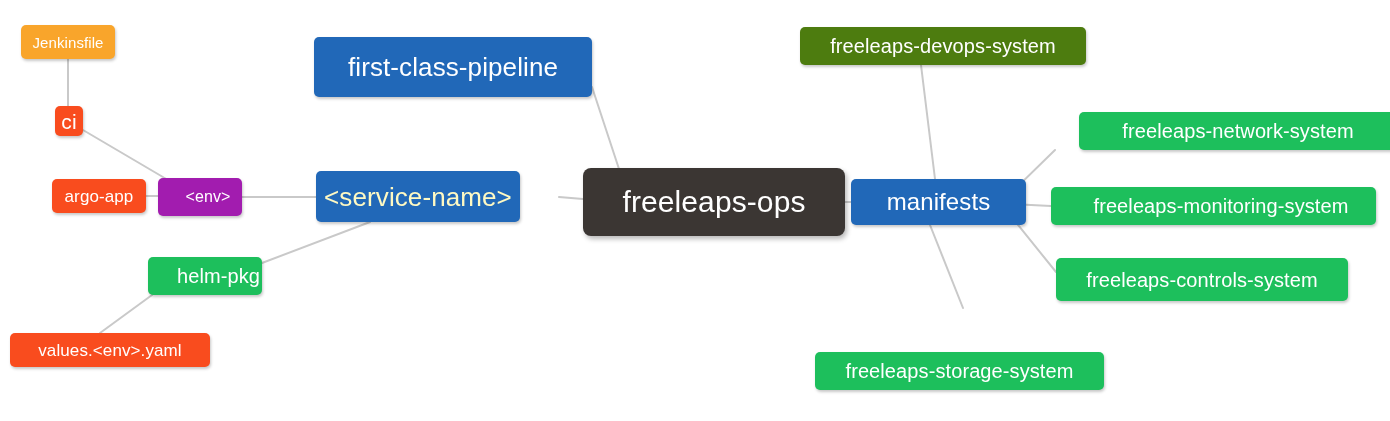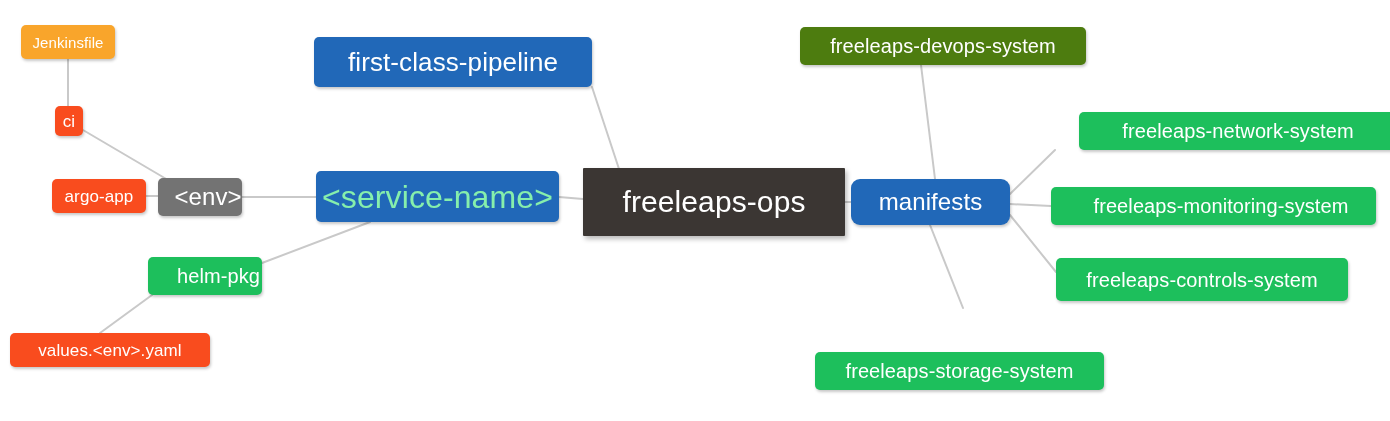--- a/index.html
+++ b/index.html
@@ -32,21 +32,21 @@
     align-items: center;
     justify-content: center;
     color: #ffffff;
     white-space: nowrap;
     border-radius: 5px;
     box-shadow: 1px 2px 3px rgba(0,0,0,0.22);
     letter-spacing: 0.1px;
     line-height: 1;
   }
   .node.root {
-    border-radius: 1px;
+    border-radius: 8px;
     box-shadow: 2px 3px 5px rgba(0,0,0,0.28);
   }
 </style>
 </head>
 <body>
 
 <div id="mindmap">
   <svg id="edge-layer" viewBox="0 0 1390 421" width="1390" height="421">
       <line x1="592" y1="87" x2="620" y2="172" stroke="#c9c9c9" stroke-width="2" stroke-linecap="round"></line>
       <line x1="559" y1="197" x2="583" y2="199" stroke="#c9c9c9" stroke-width="2" stroke-linecap="round"></line>
@@ -58,27 +58,27 @@
       <line x1="68" y1="59" x2="68" y2="106" stroke="#c9c9c9" stroke-width="2" stroke-linecap="round"></line>
       <line x1="152" y1="295" x2="100" y2="333" stroke="#c9c9c9" stroke-width="2" stroke-linecap="round"></line>
       <line x1="921" y1="65" x2="935" y2="179" stroke="#c9c9c9" stroke-width="2" stroke-linecap="round"></line>
       <line x1="1010" y1="194" x2="1055" y2="150" stroke="#c9c9c9" stroke-width="2" stroke-linecap="round"></line>
       <line x1="1010" y1="204" x2="1051" y2="206" stroke="#c9c9c9" stroke-width="2" stroke-linecap="round"></line>
       <line x1="1010" y1="215" x2="1056" y2="272" stroke="#c9c9c9" stroke-width="2" stroke-linecap="round"></line>
       <line x1="930" y1="225" x2="963" y2="308" stroke="#c9c9c9" stroke-width="2" stroke-linecap="round"></line>
     </svg>
   <div id="node-layer">
       <div class="node root" style="left: 583px; top: 168px; width: 262px; height: 68px; background: rgb(59, 54, 51); font-size: 30px; color: rgb(255, 255, 255);">freeleaps-ops</div>
-      <div class="node" style="left: 314px; top: 37px; width: 278px; height: 50px; background: rgb(33, 104, 184); font-size: 26px; color: rgb(255, 255, 255);">first-class-pipeline</div>
-      <div class="node" style="left: 316px; top: 171px; width: 243px; height: 51px; background: rgb(33, 104, 184); font-size: 32px; color: #86efac;">&lt;service-name&gt;</div>
-      <div class="node" style="left: 851px; top: 179px; width: 159px; height: 46px; background: rgb(33, 104, 184); font-size: 24px; color: rgb(255, 255, 255); border-radius: 9px;">manifests</div>
-      <div class="node" style="left: 158px; top: 178px; width: 84px; height: 38px; background: #737373; font-size: 24px; color: rgb(255, 255, 255); padding-left: 16px;">&lt;env&gt;</div>
+      <div class="node" style="left: 314px; top: 37px; width: 278px; height: 60px; background: rgb(33, 104, 184); font-size: 26px; color: rgb(255, 255, 255);">first-class-pipeline</div>
+      <div class="node" style="left: 316px; top: 171px; width: 204px; height: 51px; background: rgb(33, 104, 184); font-size: 26px; color: #fef9c3;">&lt;service-name&gt;</div>
+      <div class="node" style="left: 851px; top: 179px; width: 175px; height: 46px; background: rgb(33, 104, 184); font-size: 24px; color: rgb(255, 255, 255);">manifests</div>
+      <div class="node" style="left: 158px; top: 178px; width: 84px; height: 38px; background: #a21caf; font-size: 16px; color: rgb(255, 255, 255); padding-left: 16px;">&lt;env&gt;</div>
       <div class="node" style="left: 148px; top: 257px; width: 114px; height: 38px; background: rgb(29, 191, 92); font-size: 20px; color: rgb(255, 255, 255); padding-left: 27px;">helm-pkg</div>
       <div class="node" style="left: 21px; top: 25px; width: 94px; height: 34px; background: rgb(249, 165, 43); font-size: 15px; color: rgb(255, 255, 255);">Jenkinsfile</div>
-      <div class="node" style="left: 55px; top: 106px; width: 28px; height: 30px; background: rgb(249, 76, 30); font-size: 17px; color: rgb(255, 255, 255);">ci</div>
+      <div class="node" style="left: 55px; top: 106px; width: 28px; height: 30px; background: rgb(249, 76, 30); font-size: 21px; color: rgb(255, 255, 255);">ci</div>
       <div class="node" style="left: 32px; top: 179px; width: 94px; height: 34px; background: rgb(249, 76, 30); font-size: 17px; color: rgb(255, 255, 255); margin-left: 20px;">argo-app</div>
       <div class="node" style="left: 10px; top: 333px; width: 200px; height: 34px; background: rgb(249, 76, 30); font-size: 17px; color: rgb(255, 255, 255);">values.&lt;env&gt;.yaml</div>
       <div class="node" style="left: 800px; top: 27px; width: 286px; height: 38px; background: #4d7c0f; font-size: 20px; color: rgb(255, 255, 255);">freeleaps-devops-system</div>
       <div class="node" style="left: 1055px; top: 112px; width: 318px; height: 38px; background: rgb(29, 191, 92); font-size: 20px; color: rgb(255, 255, 255); margin-left: 24px;">freeleaps-network-system</div>
       <div class="node" style="left: 1051px; top: 187px; width: 325px; height: 38px; background: rgb(29, 191, 92); font-size: 20px; color: rgb(255, 255, 255); padding-left: 15px;">freeleaps-monitoring-system</div>
       <div class="node" style="left: 1056px; top: 258px; width: 292px; height: 43px; background: rgb(29, 191, 92); font-size: 20px; color: rgb(255, 255, 255);">freeleaps-controls-system</div>
       <div class="node" style="left: 815px; top: 308px; width: 289px; height: 38px; background: rgb(29, 191, 92); font-size: 20px; color: rgb(255, 255, 255); margin-top: 44px;">freeleaps-storage-system</div>
     </div>
 </div>
 

